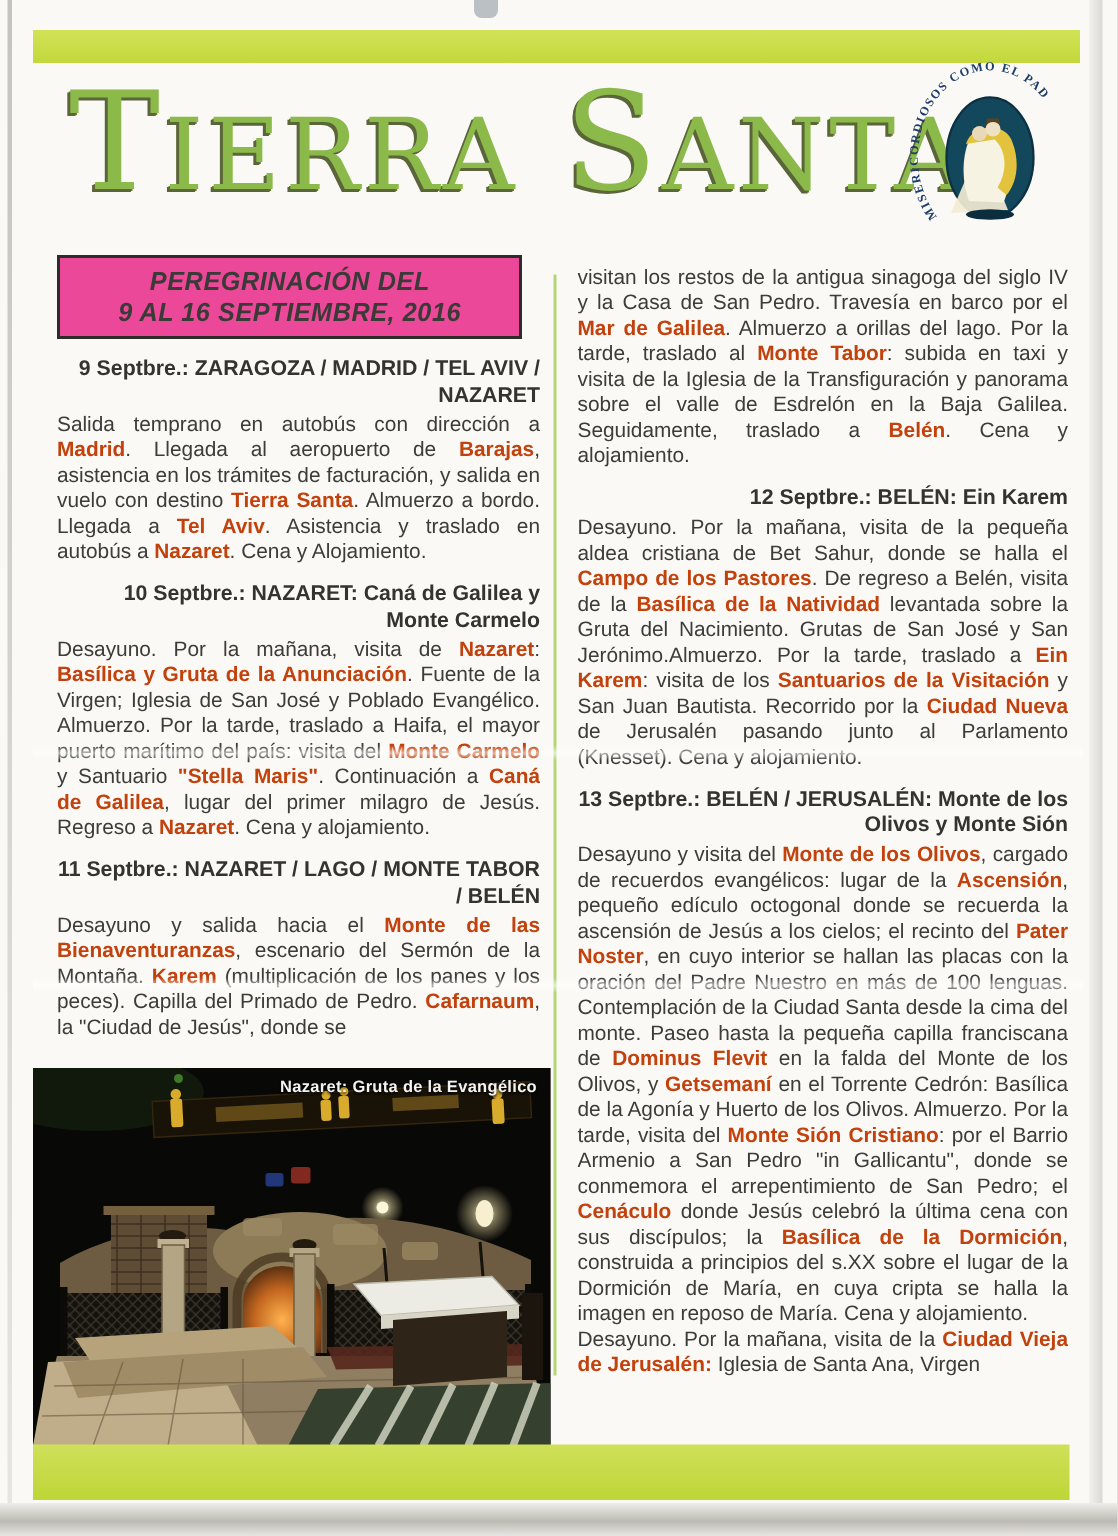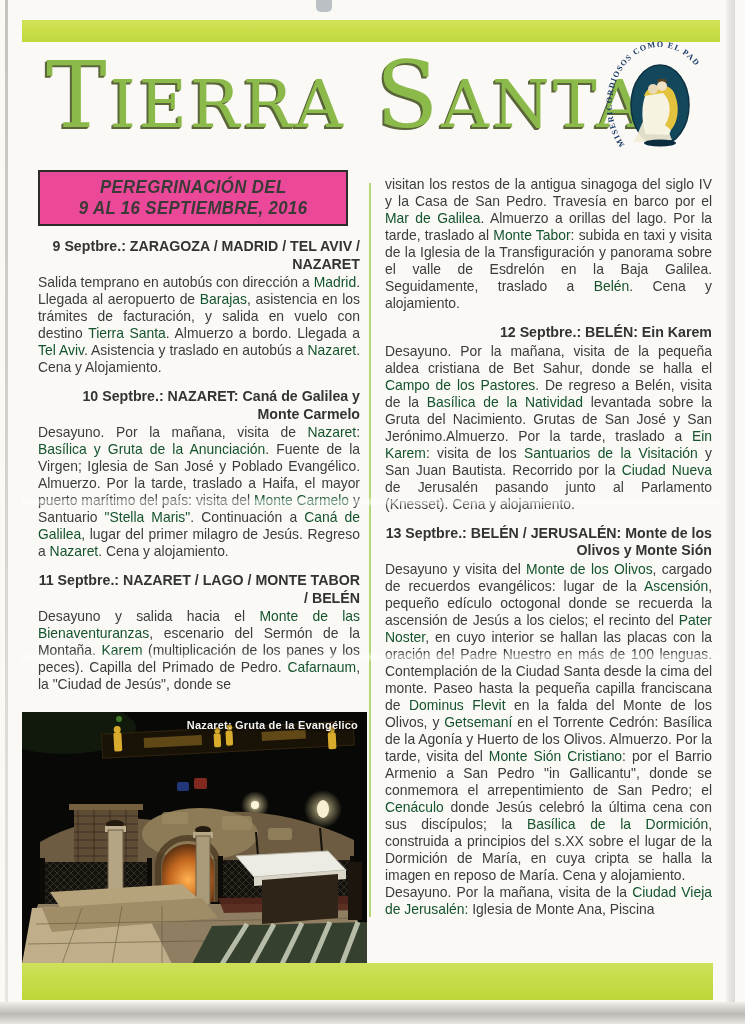--- a/index.html
+++ b/index.html
@@ -29,21 +29,21 @@
   .pbox div{font-weight:bold;font-size:17.5px;line-height:21px;color:#3a3a36;letter-spacing:.4px;transform:scaleX(.96);}
   
   .divider{position:absolute;left:369px;top:183px;width:2px;height:734px;background:#b5d678;}
   
   .col{position:absolute;font-size:13.9px;line-height:17px;color:#3c3c3a;text-align:justify;overflow:hidden;}
   .col-left{left:38px;top:238px;width:322px;height:472px;}
   .col-right{left:385px;top:176px;width:327px;height:782px;}
   .day-h{font-weight:bold;font-size:14.2px;color:#333331;margin:12px 0 1px;text-align:right;line-height:17.5px;}
   .col .day-h:first-child,.col .day-p:first-child{margin-top:0;}
   .day-p{margin:0;}
-  .day-p b{font-weight:normal;color:#14532d;}
+  .day-p b{font-weight:bold;color:#c2410c;}
   
   .photo{position:absolute;left:22px;top:712px;width:345px;height:252px;background:#090907;}
   .photo svg{display:block;width:100%;height:100%;}
   .caption{position:absolute;top:7px;right:9px;font-size:11px;font-weight:bold;color:#f3f3f1;text-shadow:0 1px 2px #000;letter-spacing:.2px;}
 </style>
 </head>
 <body>
 
 <div class="scan">
 
@@ -83,21 +83,21 @@
       <p class="day-p"><span>Desayuno. Por la mañana, visita de </span><b>Nazaret</b><span>: </span><b>Basílica y Gruta de la Anunciación</b><span>. Fuente de la Virgen; Iglesia de San José y Poblado Evangélico. Almuerzo. Por la tarde, traslado a Haifa, el mayor puerto marítimo del país: visita del </span><b>Monte Carmelo</b><span> y Santuario </span><b>"Stella Maris"</b><span>. Continuación a </span><b>Caná de Galilea</b><span>, lugar del primer milagro de Jesús. Regreso a </span><b>Nazaret</b><span>. Cena y alojamiento.</span></p>
       <h3 class="day-h">11 Septbre.: NAZARET / LAGO / MONTE TABOR / BELÉN</h3>
       <p class="day-p"><span>Desayuno y salida hacia el </span><b>Monte de las Bienaventuranzas</b><span>, escenario del Sermón de la Montaña. </span><b>Karem</b><span> (multiplicación de los panes y los peces). Capilla del Primado de Pedro. </span><b>Cafarnaum</b><span>, la "Ciudad de Jesús", donde se</span></p>
     </div>
   <div class="col col-right" id="col-right">
       <p class="day-p"><span>visitan los restos de la antigua sinagoga del siglo IV y la Casa de San Pedro. Travesía en barco por el </span><b>Mar de Galilea</b><span>. Almuerzo a orillas del lago. Por la tarde, traslado al </span><b>Monte Tabor</b><span>: subida en taxi y visita de la Iglesia de la Transfiguración y panorama sobre el valle de Esdrelón en la Baja Galilea. Seguidamente, traslado a </span><b>Belén</b><span>. Cena y alojamiento.</span></p>
       <h3 class="day-h">12 Septbre.: BELÉN: Ein Karem</h3>
       <p class="day-p"><span>Desayuno. Por la mañana, visita de la pequeña aldea cristiana de Bet Sahur, donde se halla el </span><b>Campo de los Pastores</b><span>. De regreso a Belén, visita de la </span><b>Basílica de la Natividad</b><span> levantada sobre la Gruta del Nacimiento. Grutas de San José y San Jerónimo.Almuerzo. Por la tarde, traslado a </span><b>Ein Karem</b><span>: visita de los </span><b>Santuarios de la Visitación</b><span> y San Juan Bautista. Recorrido por la </span><b>Ciudad Nueva</b><span> de Jerusalén pasando junto al Parlamento (Knesset). Cena y alojamiento.</span></p>
       <h3 class="day-h">13 Septbre.: BELÉN / JERUSALÉN: Monte de los Olivos y Monte Sión</h3>
       <p class="day-p"><span>Desayuno y visita del </span><b>Monte de los Olivos</b><span>, cargado de recuerdos evangélicos: lugar de la </span><b>Ascensión</b><span>, pequeño edículo octogonal donde se recuerda la ascensión de Jesús a los cielos; el recinto del </span><b>Pater Noster</b><span>, en cuyo interior se hallan las placas con la oración del Padre Nuestro en más de 100 lenguas. Contemplación de la Ciudad Santa desde la cima del monte. Paseo hasta la pequeña capilla franciscana de </span><b>Dominus Flevit</b><span> en la falda del Monte de los Olivos, y </span><b>Getsemaní</b><span> en el Torrente Cedrón: Basílica de la Agonía y Huerto de los Olivos. Almuerzo. Por la tarde, visita del </span><b>Monte Sión Cristiano</b><span>: por el Barrio Armenio a San Pedro "in Gallicantu", donde se conmemora el arrepentimiento de San Pedro; el </span><b>Cenáculo</b><span> donde Jesús celebró la última cena con sus discípulos; la </span><b>Basílica de la Dormición</b><span>, construida a principios del s.XX sobre el lugar de la Dormición de María, en cuya cripta se halla la imagen en reposo de María. Cena y alojamiento.</span></p>
-      <p class="day-p"><span>Desayuno. Por la mañana, visita de la </span><b>Ciudad Vieja de Jerusalén:</b><span> Iglesia de Monte Ana, Piscina</span></p>
+      <p class="day-p"><span>Desayuno. Por la mañana, visita de la </span><b>Ciudad Vieja de Jerusalén:</b><span> Iglesia de Santa Ana, Virgen</span></p>
     </div>
 
   <div class="photo">
     <svg viewBox="0 0 345 252" preserveAspectRatio="none">
       <defs>
         <radialGradient id="glowO" cx="50%" cy="62%" r="65%">
           <stop offset="0%" stop-color="#ffb24f"></stop>
             <stop offset="55%" stop-color="#c2661f"></stop>
             <stop offset="100%" stop-color="#4f2a10"></stop>
         </radialGradient>

